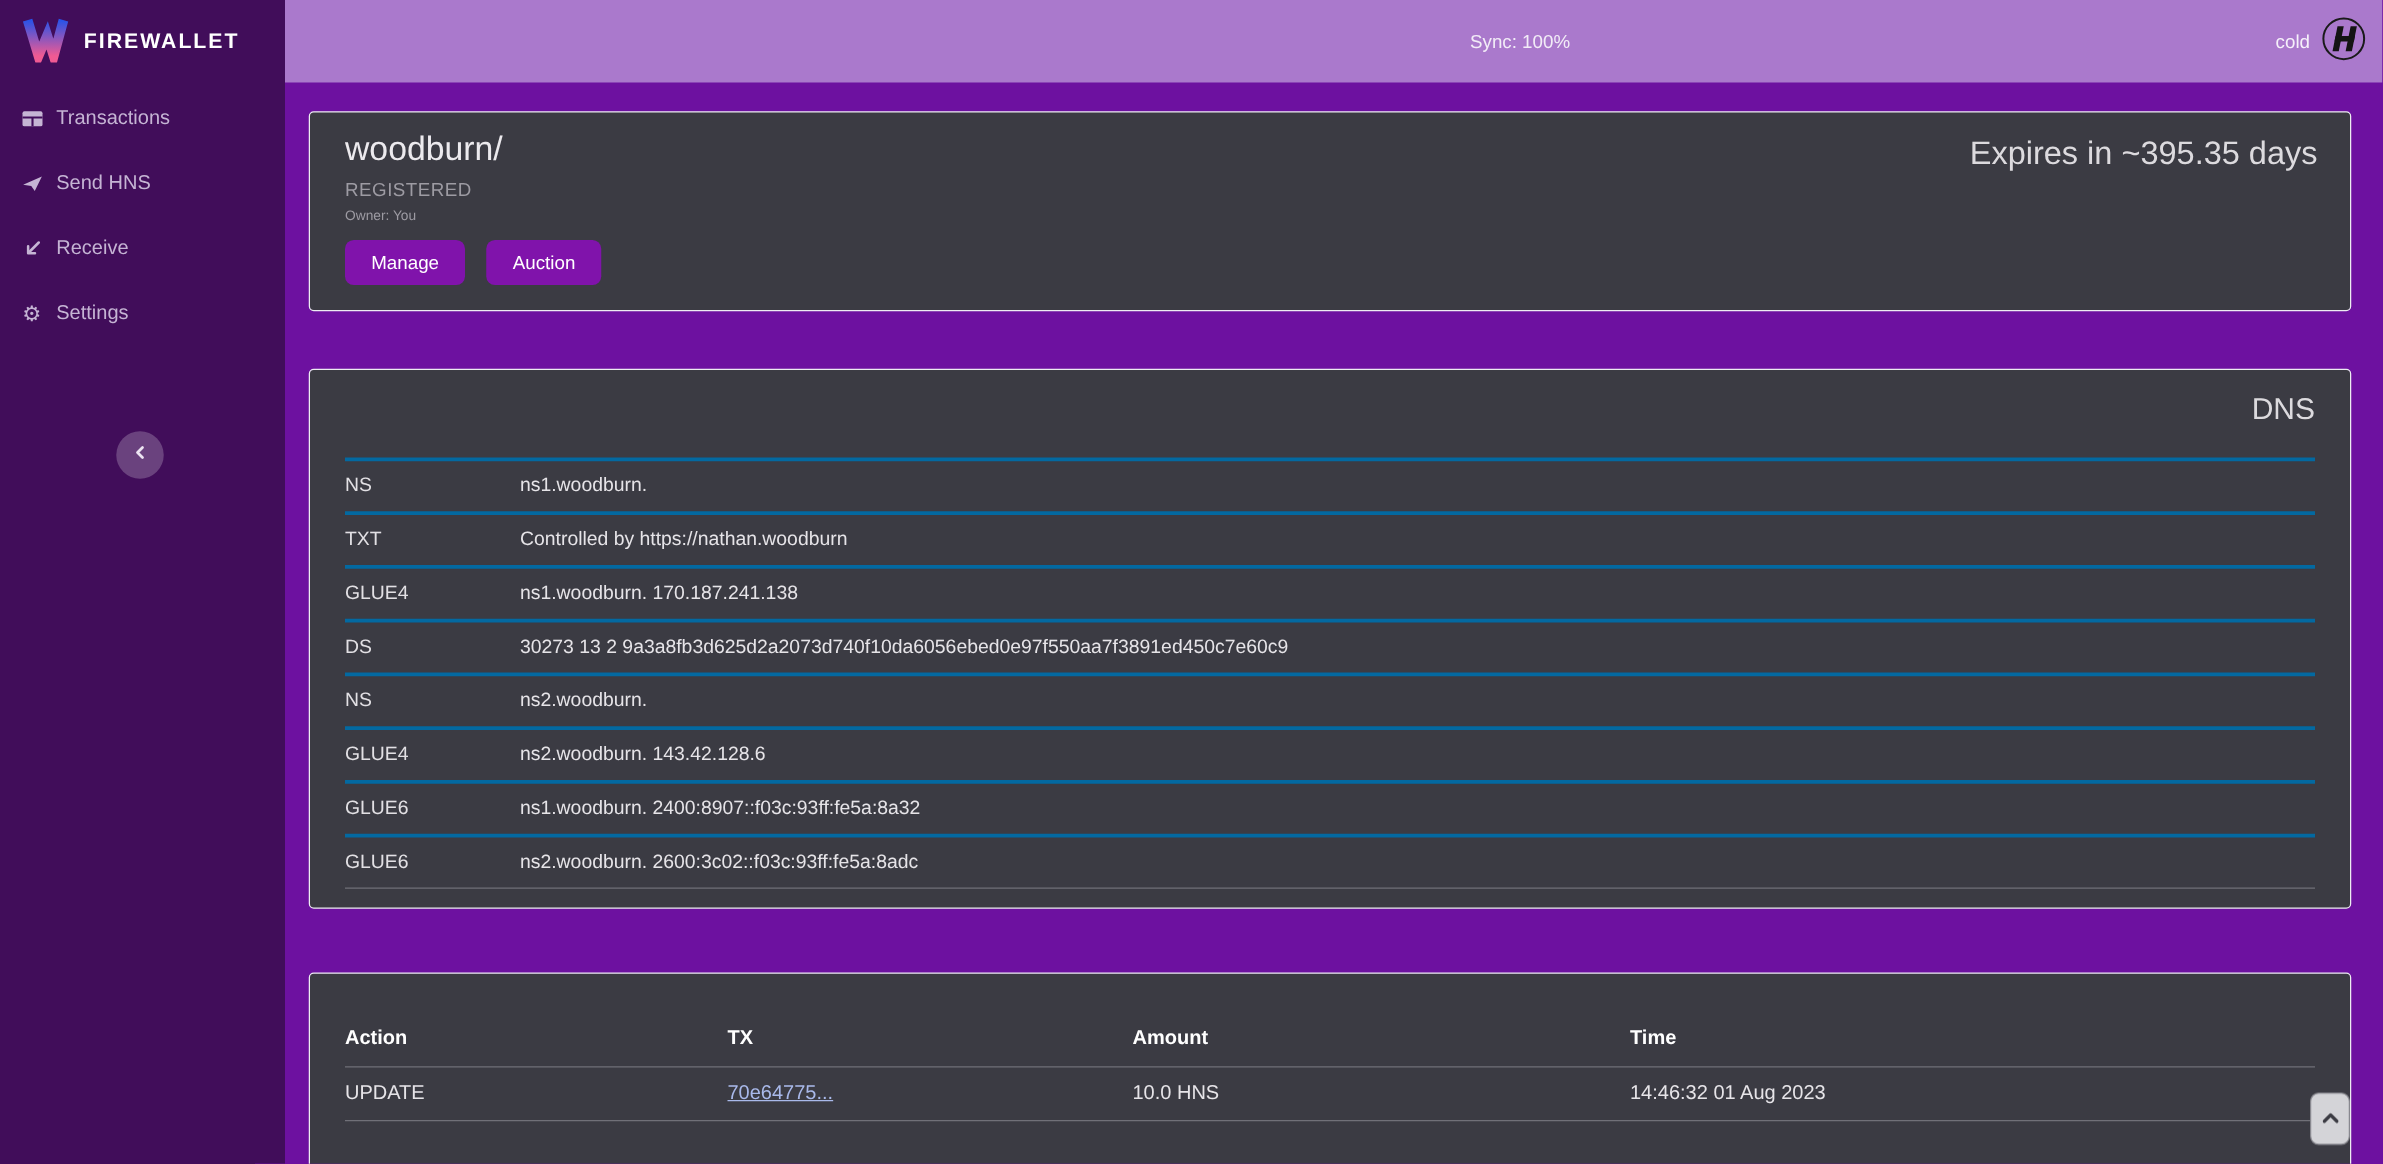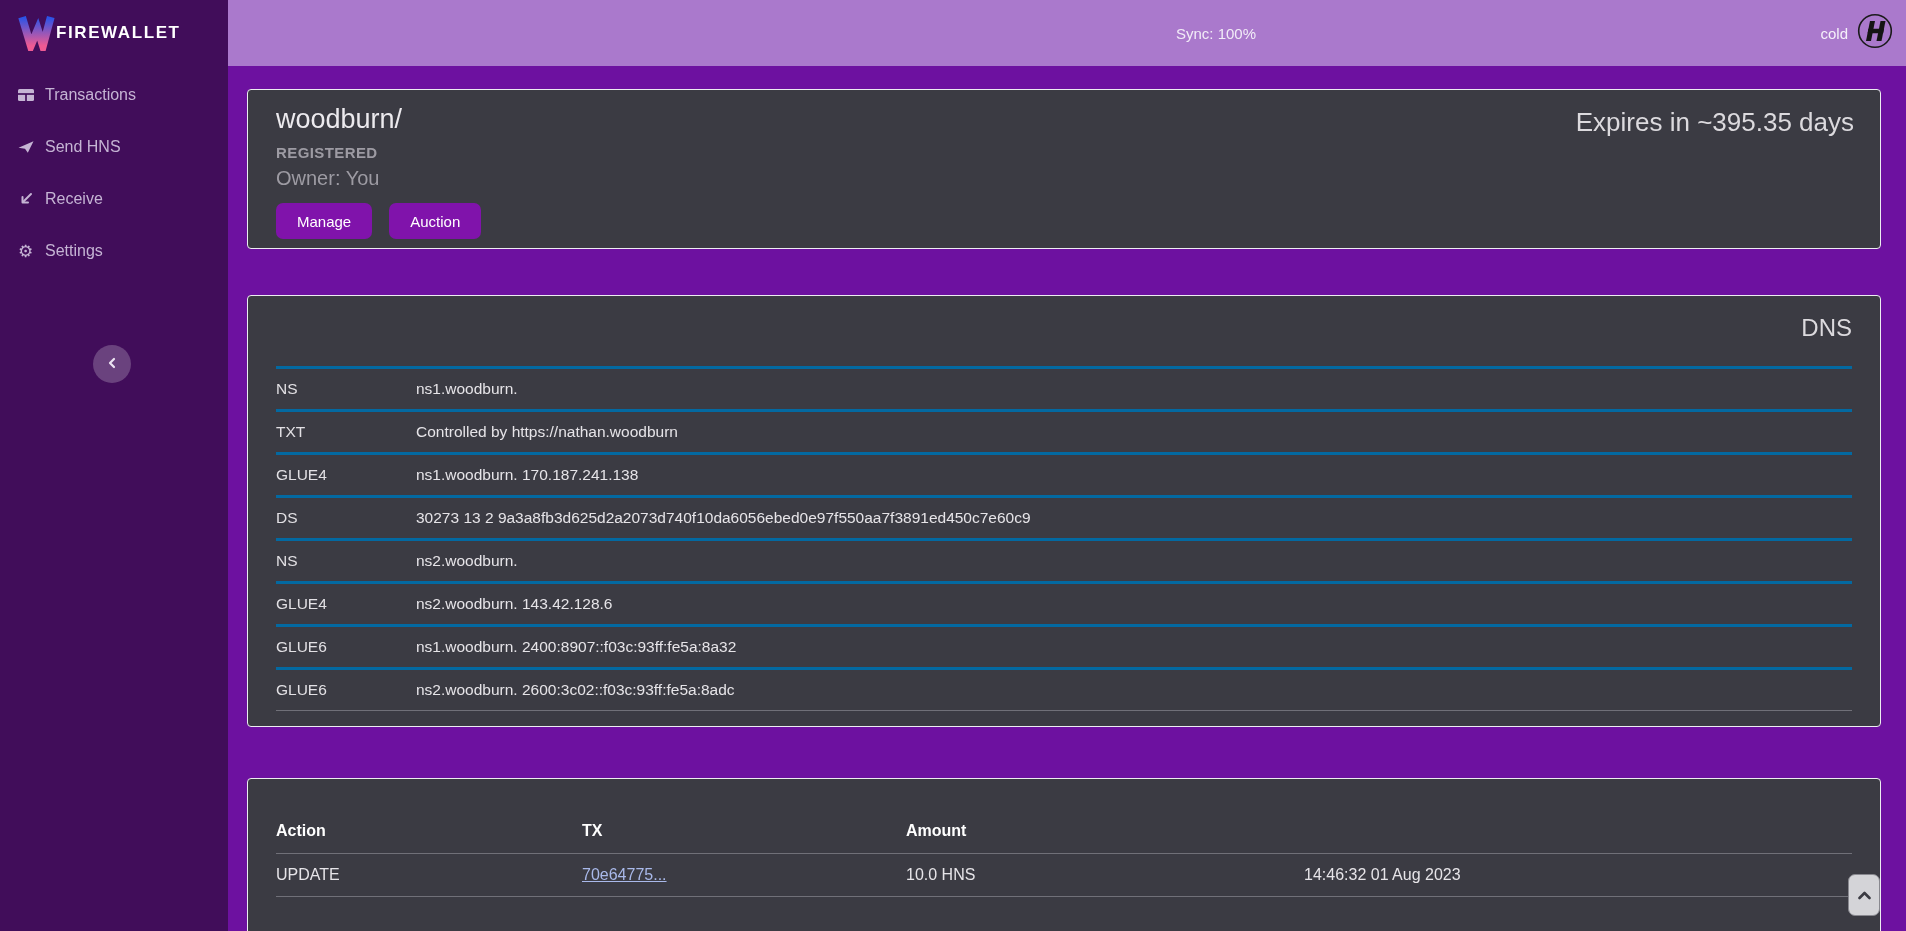--- a/index.html
+++ b/index.html
@@ -9,21 +9,21 @@
     font-family:"Liberation Sans", sans-serif;
     background:#6d11a0;
   }
   .app { display:flex; width:100%; height:100%; }
 
   
   .sidebar {
     width:228px; min-width:228px; background:#410d5a;
     position:relative; color:#c5b4d4;
   }
-  .brand { display:flex; align-items:center; padding:13px 16px 0 16px; height:52px; }
+  .brand { display:flex; align-items:center; gap:11px; padding:13px 16px 0 16px; height:52px; }
   .brand-name { color:#ffffff; font-weight:bold; font-size:17px; letter-spacing:1.6px; }
   .nav { margin-top:17px; }
   .nav-item {
     display:flex; align-items:center; gap:10px; height:52px;
     padding-left:16px; font-size:16px; cursor:pointer; color:#c5b4d4;
   }
   .nav-item .ico { width:19px; height:19px; display:flex; align-items:center; justify-content:center; }
   .gear-glyph { font-size:17px; line-height:1; color:#c5b4d4; }
   .collapse-btn {
     position:absolute; left:93px; top:345px; width:38px; height:38px;
@@ -51,22 +51,22 @@
   .wallet-name { color:#f6f1fa; font-size:15px; }
 
   
   .main { flex:1; padding:23px 25px 0 19px; overflow:hidden; }
   .card {
     background:#3b3b43; border:1px solid #ededf2; border-radius:4px;
     color:#e6e4e8;
   }
   .card-domain { position:relative; height:160px; padding:14px 28px 20px; }
   .domain-name { font-size:27px; color:#eceaee; }
-  .domain-status { margin-top:9px; color:#9d9ba3; font-size:15px; letter-spacing:0.4px;font-weight:bold; }
-  .domain-owner { margin-top:6px; color:#9d9ba3; font-size:20px; }
+  .domain-status { margin-top:9px; color:#9d9ba3; font-size:15px; letter-spacing:0.4px; }
+  .domain-owner { margin-top:6px; color:#9d9ba3; font-size:11px; }
   .btn-row { margin-top:13px; display:flex; gap:17px; }
   .btn {
     background:#8013ab; color:#ffffff; border:none; border-radius:7px;
     font-size:15px; padding:0 21px; height:36px; cursor:pointer; font-family:inherit;
   }
   .expires { position:absolute; top:17px; right:26px; font-size:26px; color:#dcdade; }
 
   .card-dns { margin-top:46px; height:432px; padding:18px 28px 0; }
   .card-title { font-size:24px; color:#dcdade;text-align:right; }
   .dns-table { margin-top:24px; border-bottom:1px solid #707078; }
@@ -226,20 +226,21 @@
           </div>
         </div>
       </section>
 
       <section class="card card-history">
         <div class="h-table">
           <div class="h-row h-head">
             <div class="col-action">Action</div>
             <div class="col-tx">TX</div>
             <div class="col-amount">Amount</div>
+            <div class="col-time">Time</div>
           </div>
           <div class="h-row h-body">
             <div class="col-action">UPDATE</div>
             <div class="col-tx"><a class="tx-link">70e64775...</a></div>
             <div class="col-amount">10.0 HNS</div>
             <div class="col-time">14:46:32 01 Aug 2023</div>
           </div>
           <div class="h-row h-body">
             
             

